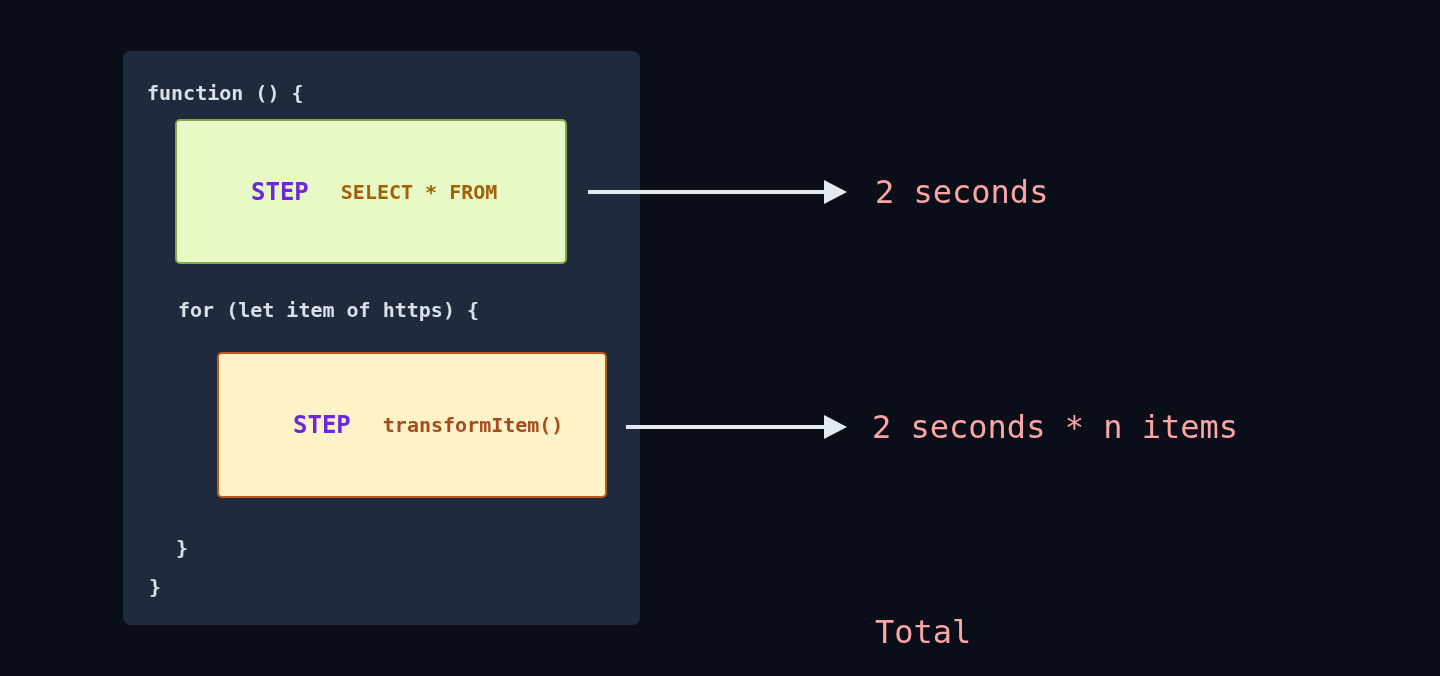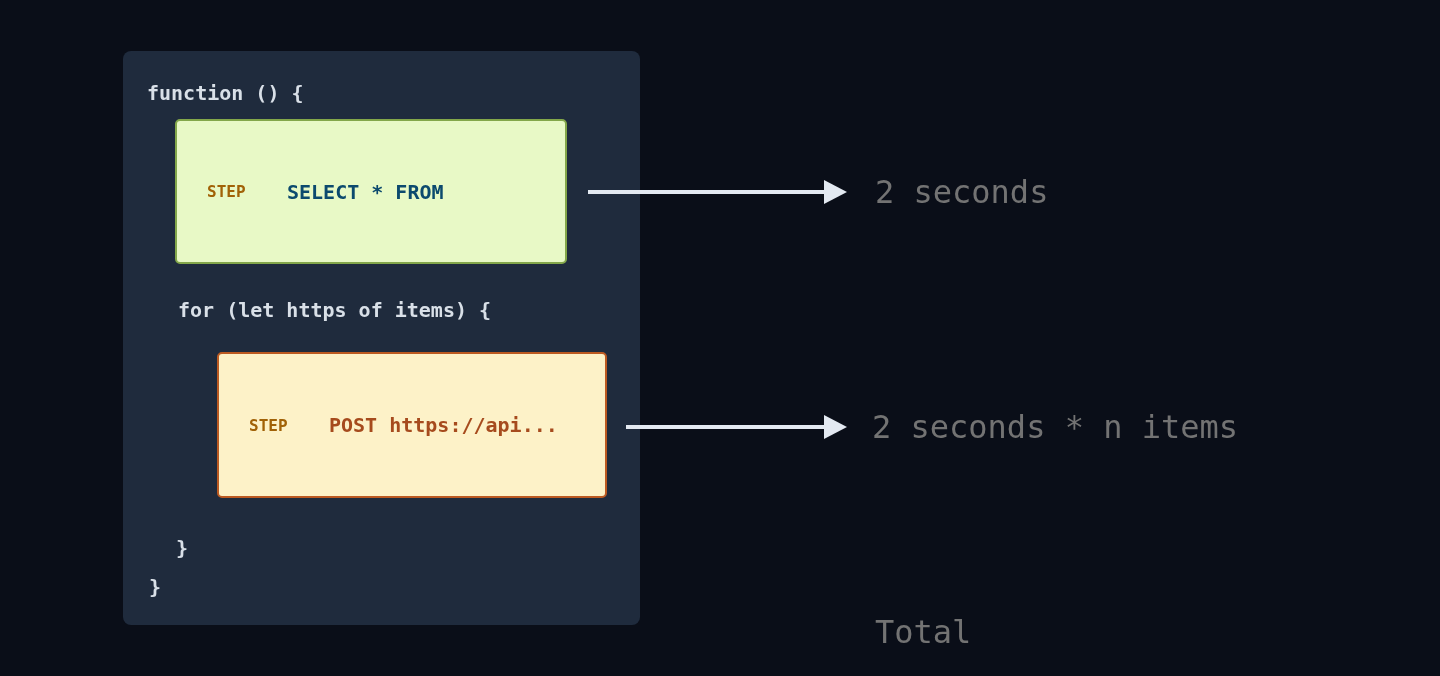--- a/index.html
+++ b/index.html
@@ -50,43 +50,44 @@
     background: #e8f9c6;
     border: 2px solid #83a74a;
   }
   .step-box.orange {
     left: 94px; top: 301px;
     width: 390px; height: 146px;
     background: #fdf2c8;
     border: 2px solid #bc5a21;
   }
   .step-label {
-    font-size: 16px;
+    font-size: 24px;
     font-weight: bold;
-    color: #a16207;
+    color: #6d28d9;
     flex: 0 0 48px;
+    margin-left: 44px;
   }
   .step-lines {
     font-size: 20px;
     font-weight: bold;
     line-height: 30px;
     white-space: pre;
   }
-  .step-box.green  .step-lines { color: #0c4a6e; }
+  .step-box.green  .step-lines { color: #a16207; }
   .step-box.orange .step-lines { color: #a64b1d; }
   
   .arrow { position: absolute; display: block; }
   .arrow-1 { left: 588px; top: 178px; }
   .arrow-2 { left: 626px; top: 413px; }
   
   .annotation {
     position: absolute;
     font-size: 32px;
     line-height: 42px;
-    color: #737373;
+    color: #fca5a5;
     white-space: pre;
   }
   .duration-1 { left: 875px; top: 171px; }
   .duration-2 { left: 872px; top: 406px; }
   .total-block { left: 875px; top: 530px; line-height: 41px; }
 </style>
 </head>
 <body>
 
 <div class="canvas">
@@ -95,26 +96,26 @@
 
     <div class="code-line code-function-open">function () {</div>
 
     <div class="step-box green">
       <span class="step-label">STEP</span>
       <div class="step-lines">
         <div>SELECT * FROM</div>
       </div>
     </div>
 
-    <div class="code-line code-for-open">for (let https of items) {</div>
+    <div class="code-line code-for-open">for (let item of https) {</div>
 
     <div class="step-box orange">
       <span class="step-label">STEP</span>
       <div class="step-lines">
-        <div>POST https://api...</div>
+        <div>transformItem()</div>
       </div>
     </div>
 
     <div class="code-line code-for-close">}</div>
 
     <div class="code-line code-function-close">}</div>
   </div>
 
   <svg class="arrow arrow-1" width="260" height="28" viewBox="0 0 260 28">
     <line x1="0" y1="14" x2="240" y2="14" stroke="#e3e9f1" stroke-width="4"></line>

